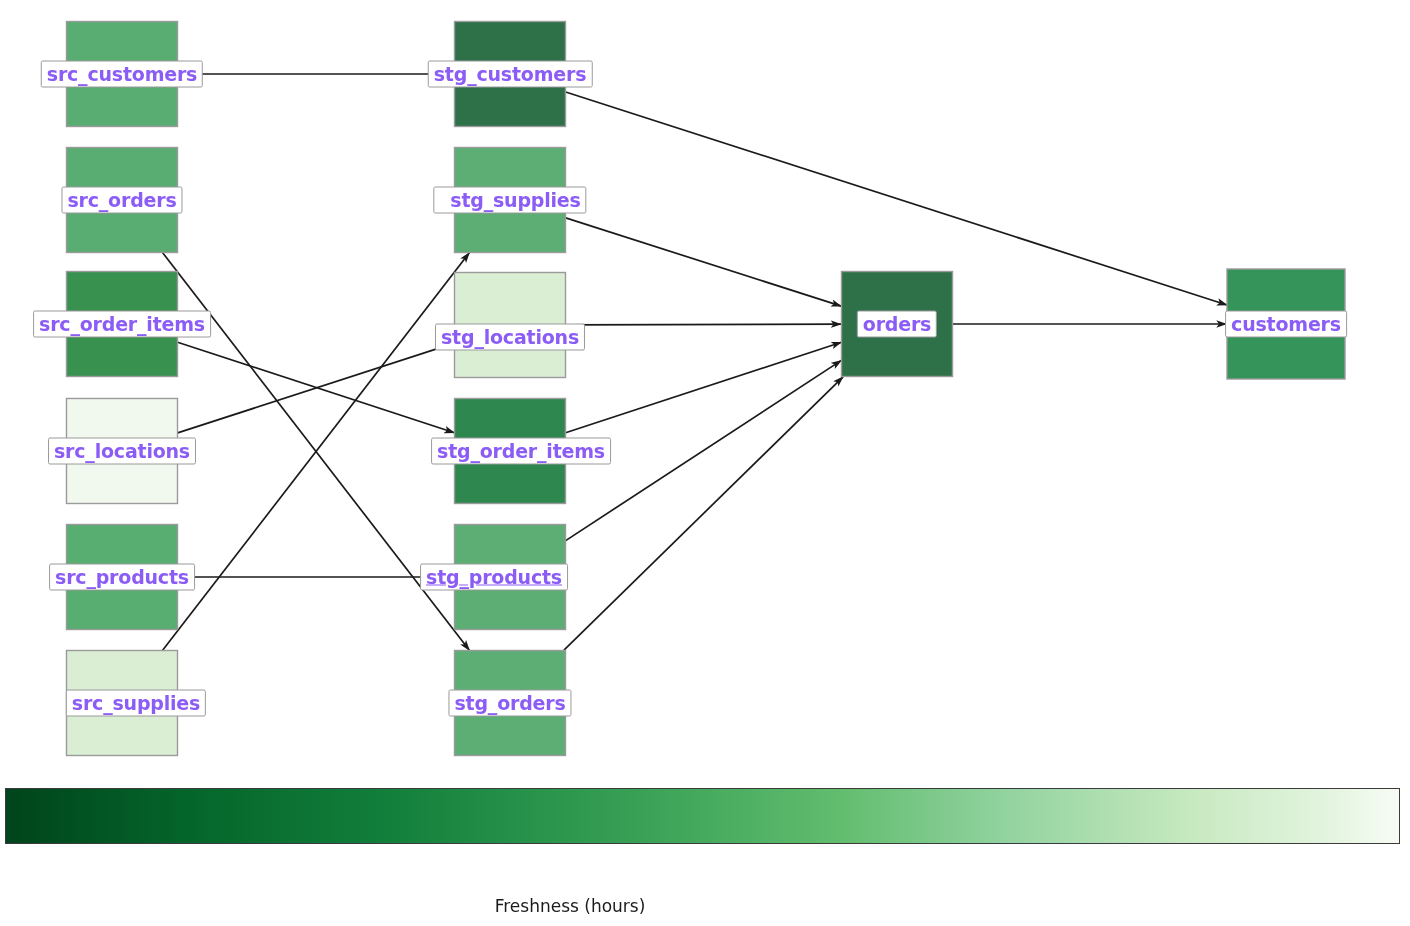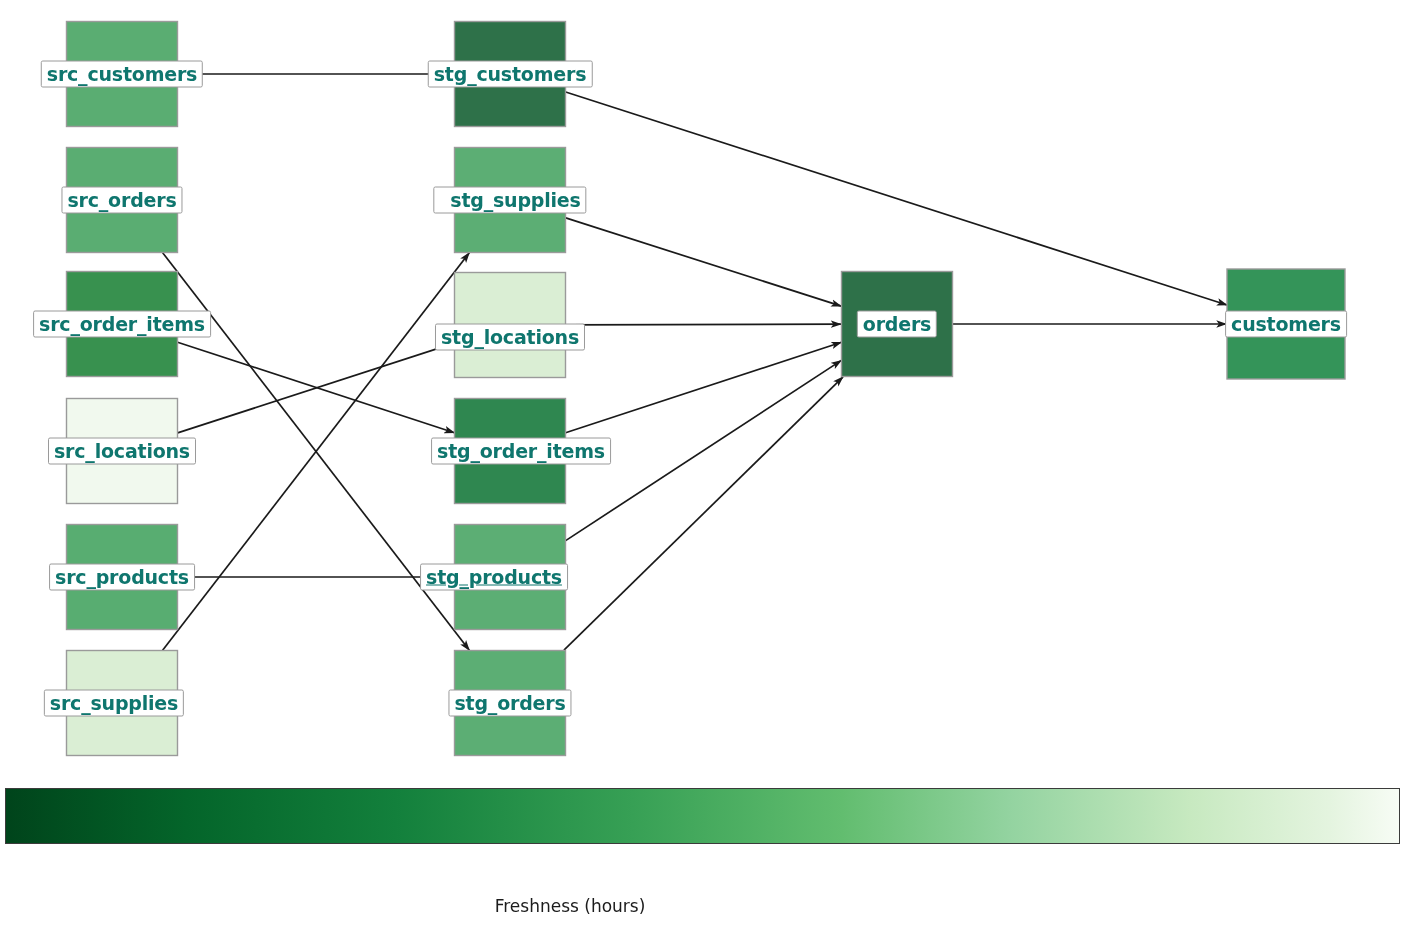--- a/index.html
+++ b/index.html
@@ -34,21 +34,21 @@
     position: absolute;
     transform: translate(-50%, -50%);
     background: #ffffff;
     border: 1.4px solid #9a9a9a;
     border-radius: 2px;
     padding: 2px 5px 3px 5px;
     font-family: "DejaVu Sans", sans-serif;
     font-weight: bold;
     font-size: 19px;
     line-height: 20px;
-    color: #0f766e;
+    color: #8b5cf6;
     white-space: nowrap;
     letter-spacing: -0.2px;
   }
   
   #colorbar-wrap {
     position: absolute;
     left: 5px;
     top: 788px;
     width: 1395px;
     height: 56px;
@@ -137,21 +137,21 @@
         <rect class="node-rect" x="1227" y="269" width="118" height="110" fill="#349459"></rect>
       </g>
   </svg>
 
   <div id="label-layer">
       <div class="node-label" style="left: 122px; top: 74px;">src_customers</div>
       <div class="node-label" style="left: 122px; top: 200px;">src_orders</div>
       <div class="node-label" style="left: 122px; top: 324px;">src_order_items</div>
       <div class="node-label" style="left: 122px; top: 451px;">src_locations</div>
       <div class="node-label" style="left: 122px; top: 577px;">src_products</div>
-      <div class="node-label" style="left: 114px; top: 703px;">src_supplies</div>
+      <div class="node-label" style="left: 136px; top: 703px;">src_supplies</div>
       <div class="node-label" style="left: 510px; top: 74px;">stg_customers</div>
       <div class="node-label" style="left: 510px; top: 200px; padding-left: 16px;">stg_supplies</div>
       <div class="node-label" style="left: 510px; top: 337px;">stg_locations</div>
       <div class="node-label" style="left: 521px; top: 451px;">stg_order_items</div>
       <div class="node-label" style="left: 494px; top: 577px; text-decoration: underline;">stg_products</div>
       <div class="node-label" style="left: 510px; top: 703px;">stg_orders</div>
       <div class="node-label" style="left: 897px; top: 324px;">orders</div>
       <div class="node-label" style="left: 1286px; top: 324px;">customers</div>
     </div>
 

